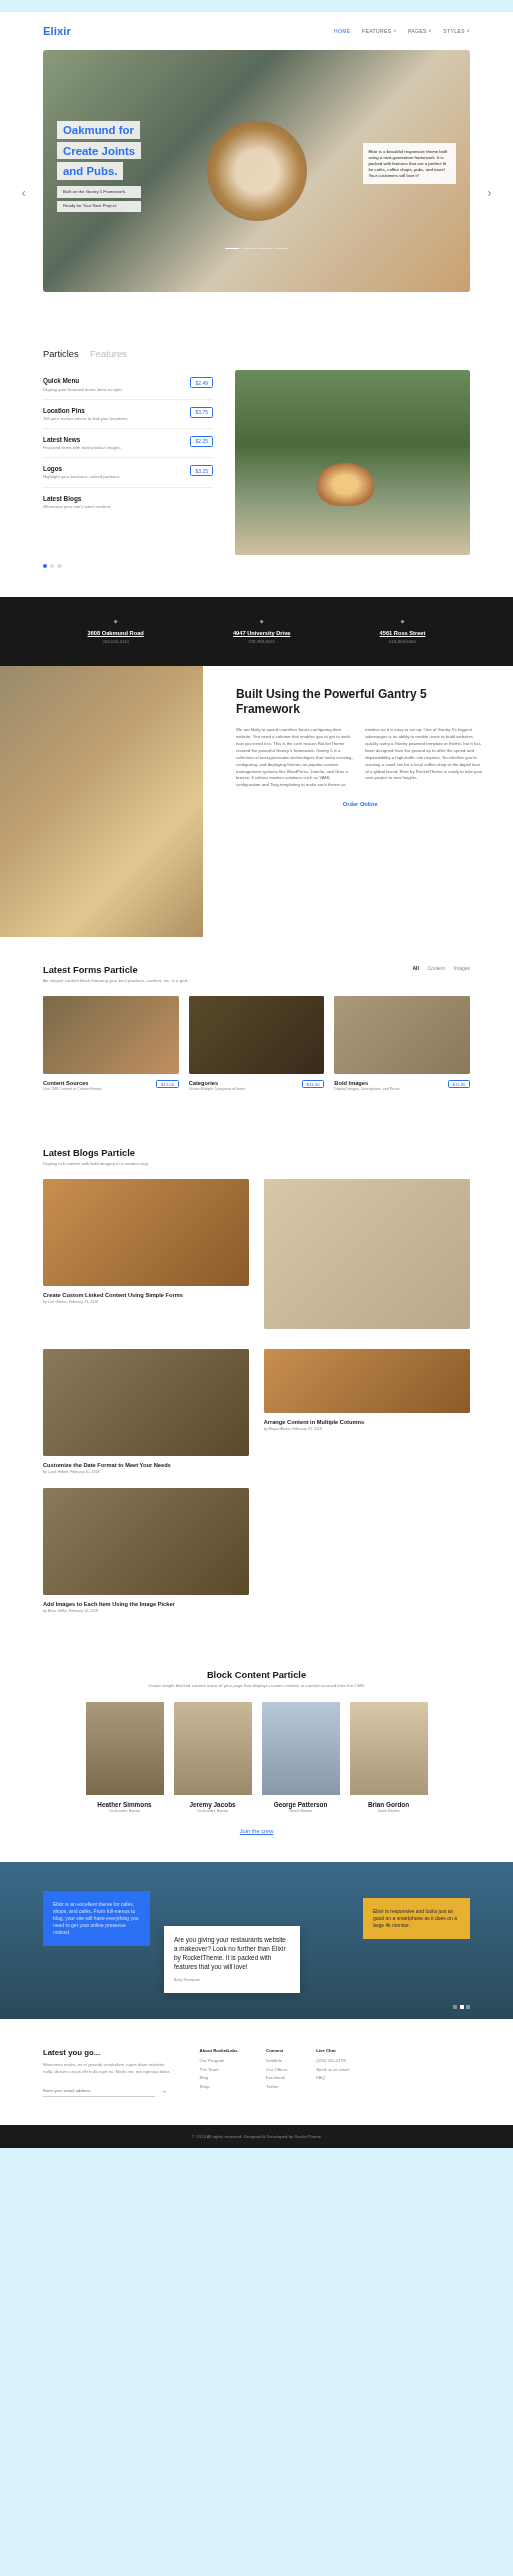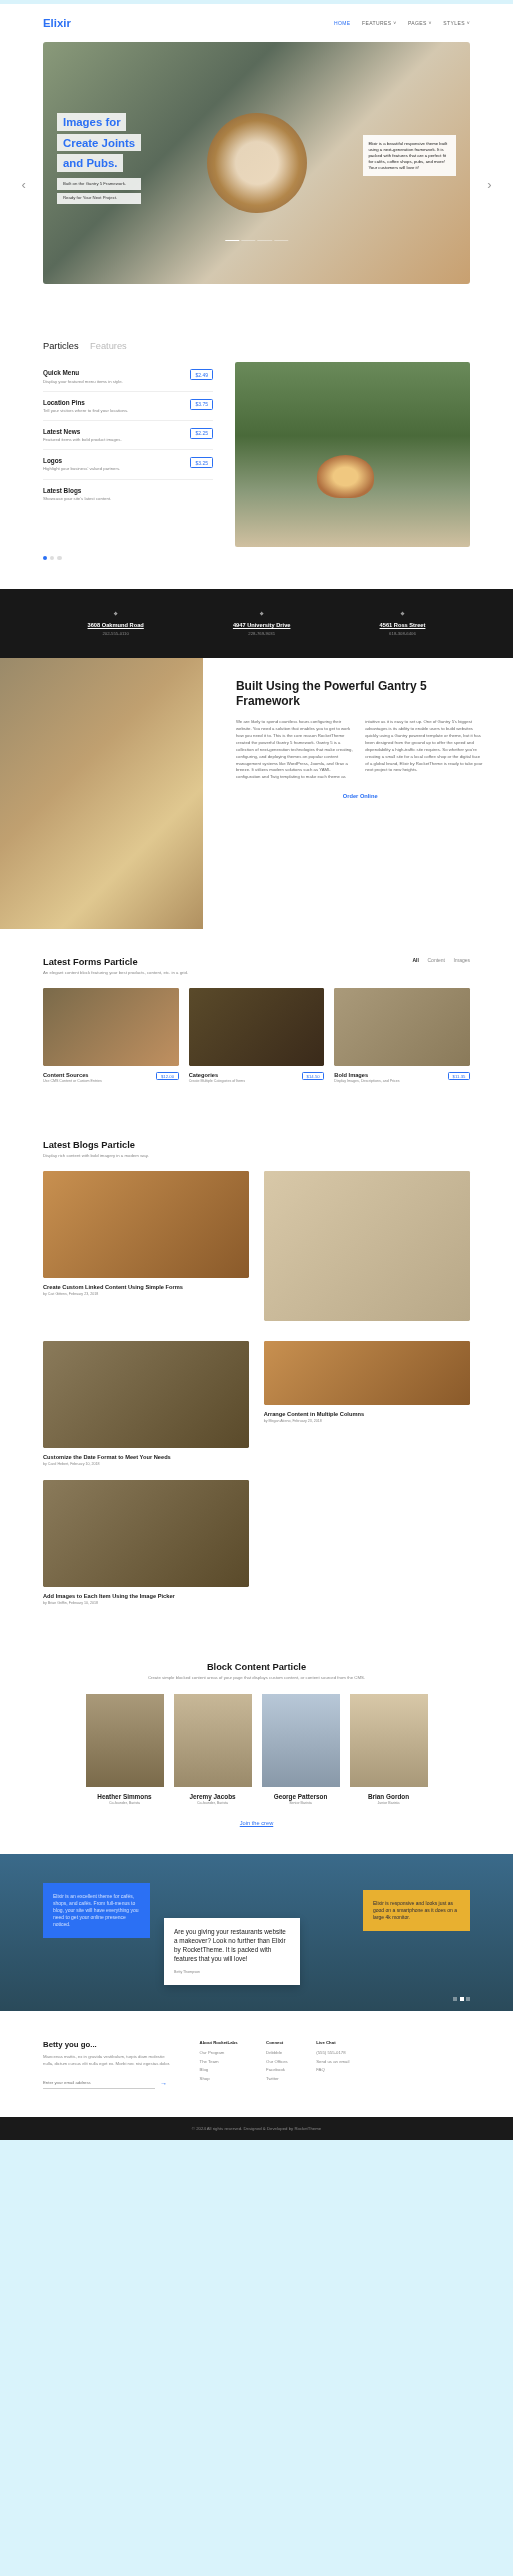--- a/index.html
+++ b/index.html
@@ -1,17 +1,17 @@
 <!DOCTYPE html>
 <html style="font-size:11.4px"><head>
 <meta charset="utf-8">
 <style>
 *{margin:0;padding:0;box-sizing:border-box}
 body{font-family:-apple-system,BlinkMacSystemFont,'Segoe UI',sans-serif;background:#d9f3fb;color:#1a1a1a;font-size:7.1px}
-.page{max-width:513px;margin:4px auto;background:#fff}
+.page{max-width:513px;margin:12px auto;background:#fff}
 
 .header{display:flex;justify-content:space-between;align-items:center;padding:13px 43px}
 .logo{font-size:11.4px;font-weight:600;color:#2b70f4}
 .nav{display:flex;gap:11.4px;font-size:5px;letter-spacing:0.4px;color:#666}
 .nav span{cursor:pointer}
 .nav .active{color:#2b70f4}
 
 .hero{position:relative;padding:0 43px 28.5px}
 .heroimg{width:100%;height:242px;background:linear-gradient(135deg,#8a9a7a 0%,#5a6a5a 35%,#d4c8b0 60%,#c8a070 100%);border-radius:2.9px;position:relative;display:flex;align-items:center}
 .heroimg::after{content:'';position:absolute;left:50%;top:50%;transform:translate(-50%,-50%);width:100px;height:100px;border-radius:50%;background:radial-gradient(circle,#f0dcc0 30%,#b08040 60%,#7a5030 100%);opacity:.9}
@@ -124,21 +124,21 @@
     <span>PAGES ˅</span>
     <span>STYLES ˅</span>
   </div>
 </div>
 
 <div class="hero">
   <span class="arrow l">‹</span>
   <span class="arrow r">›</span>
   <div class="heroimg">
     <div class="hero-left">
-      <div class="hero-title">Images for</div><br>
+      <div class="hero-title">Oakmund for</div><br>
       <div class="hero-title">Create Joints</div><br>
       <div class="hero-title">and Pubs.</div>
       <div class="hero-sub">Built on the Gantry 5 Framework.</div>
       <div class="hero-sub">Ready for Your Next Project.</div>
     </div>
     <div class="hero-right">Elixir is a beautiful responsive theme built using a next-generation framework. It is packed with features that are a perfect fit for cafés, coffee shops, pubs, and more! Your customers will love it!</div>
     <div class="dots">
           <span class="a"></span>
           <span></span>
           <span></span>
@@ -337,21 +337,21 @@
   <div class="testi-box tb3">Elixir is responsive and looks just as good on a smartphone as it does on a large 4k monitor.</div>
   <div class="tdots">
         <span></span>
         <span class="a"></span>
         <span></span>
       </div>
 </div>
 
 <div class="footer">
   <div class="f-before">
-    <h3>Betty you go...</h3>
+    <h3>Latest you go...</h3>
     <p>Maecenas mattis, ex in gravida vestibulum, turpis diam molestie nulla, dictum cursus elit nulla eget ex. Morbi nec nisi egestas dolor.</p>
     <div class="f-input">
       <input placeholder="Enter your email address" style="">
       <button>→</button>
     </div>
   </div>
   <div class="f-links" id="flinks">
         <div class="f-col">
           <div class="fh">About RocketLabs</div>
           <div>Our Program</div>

